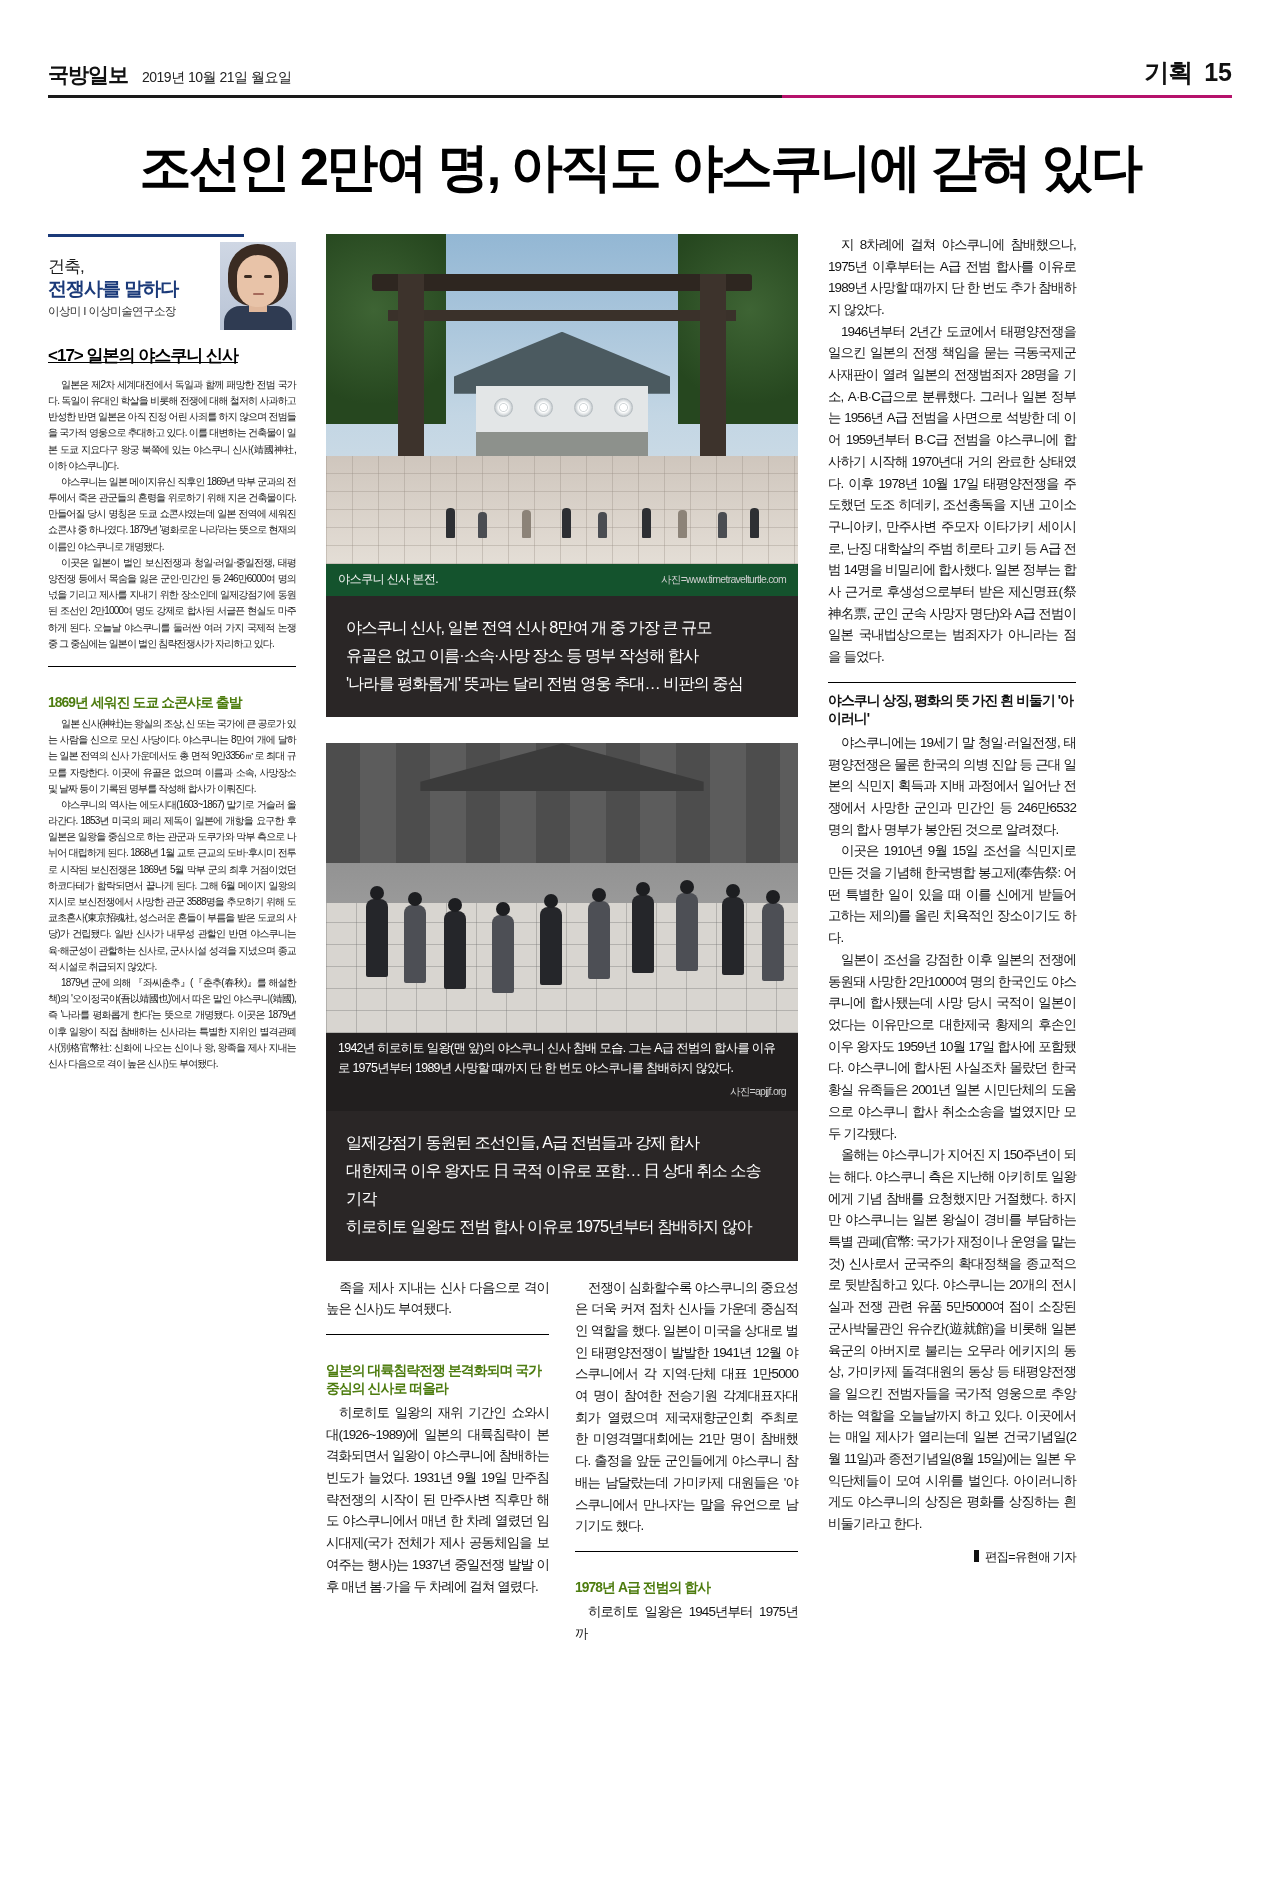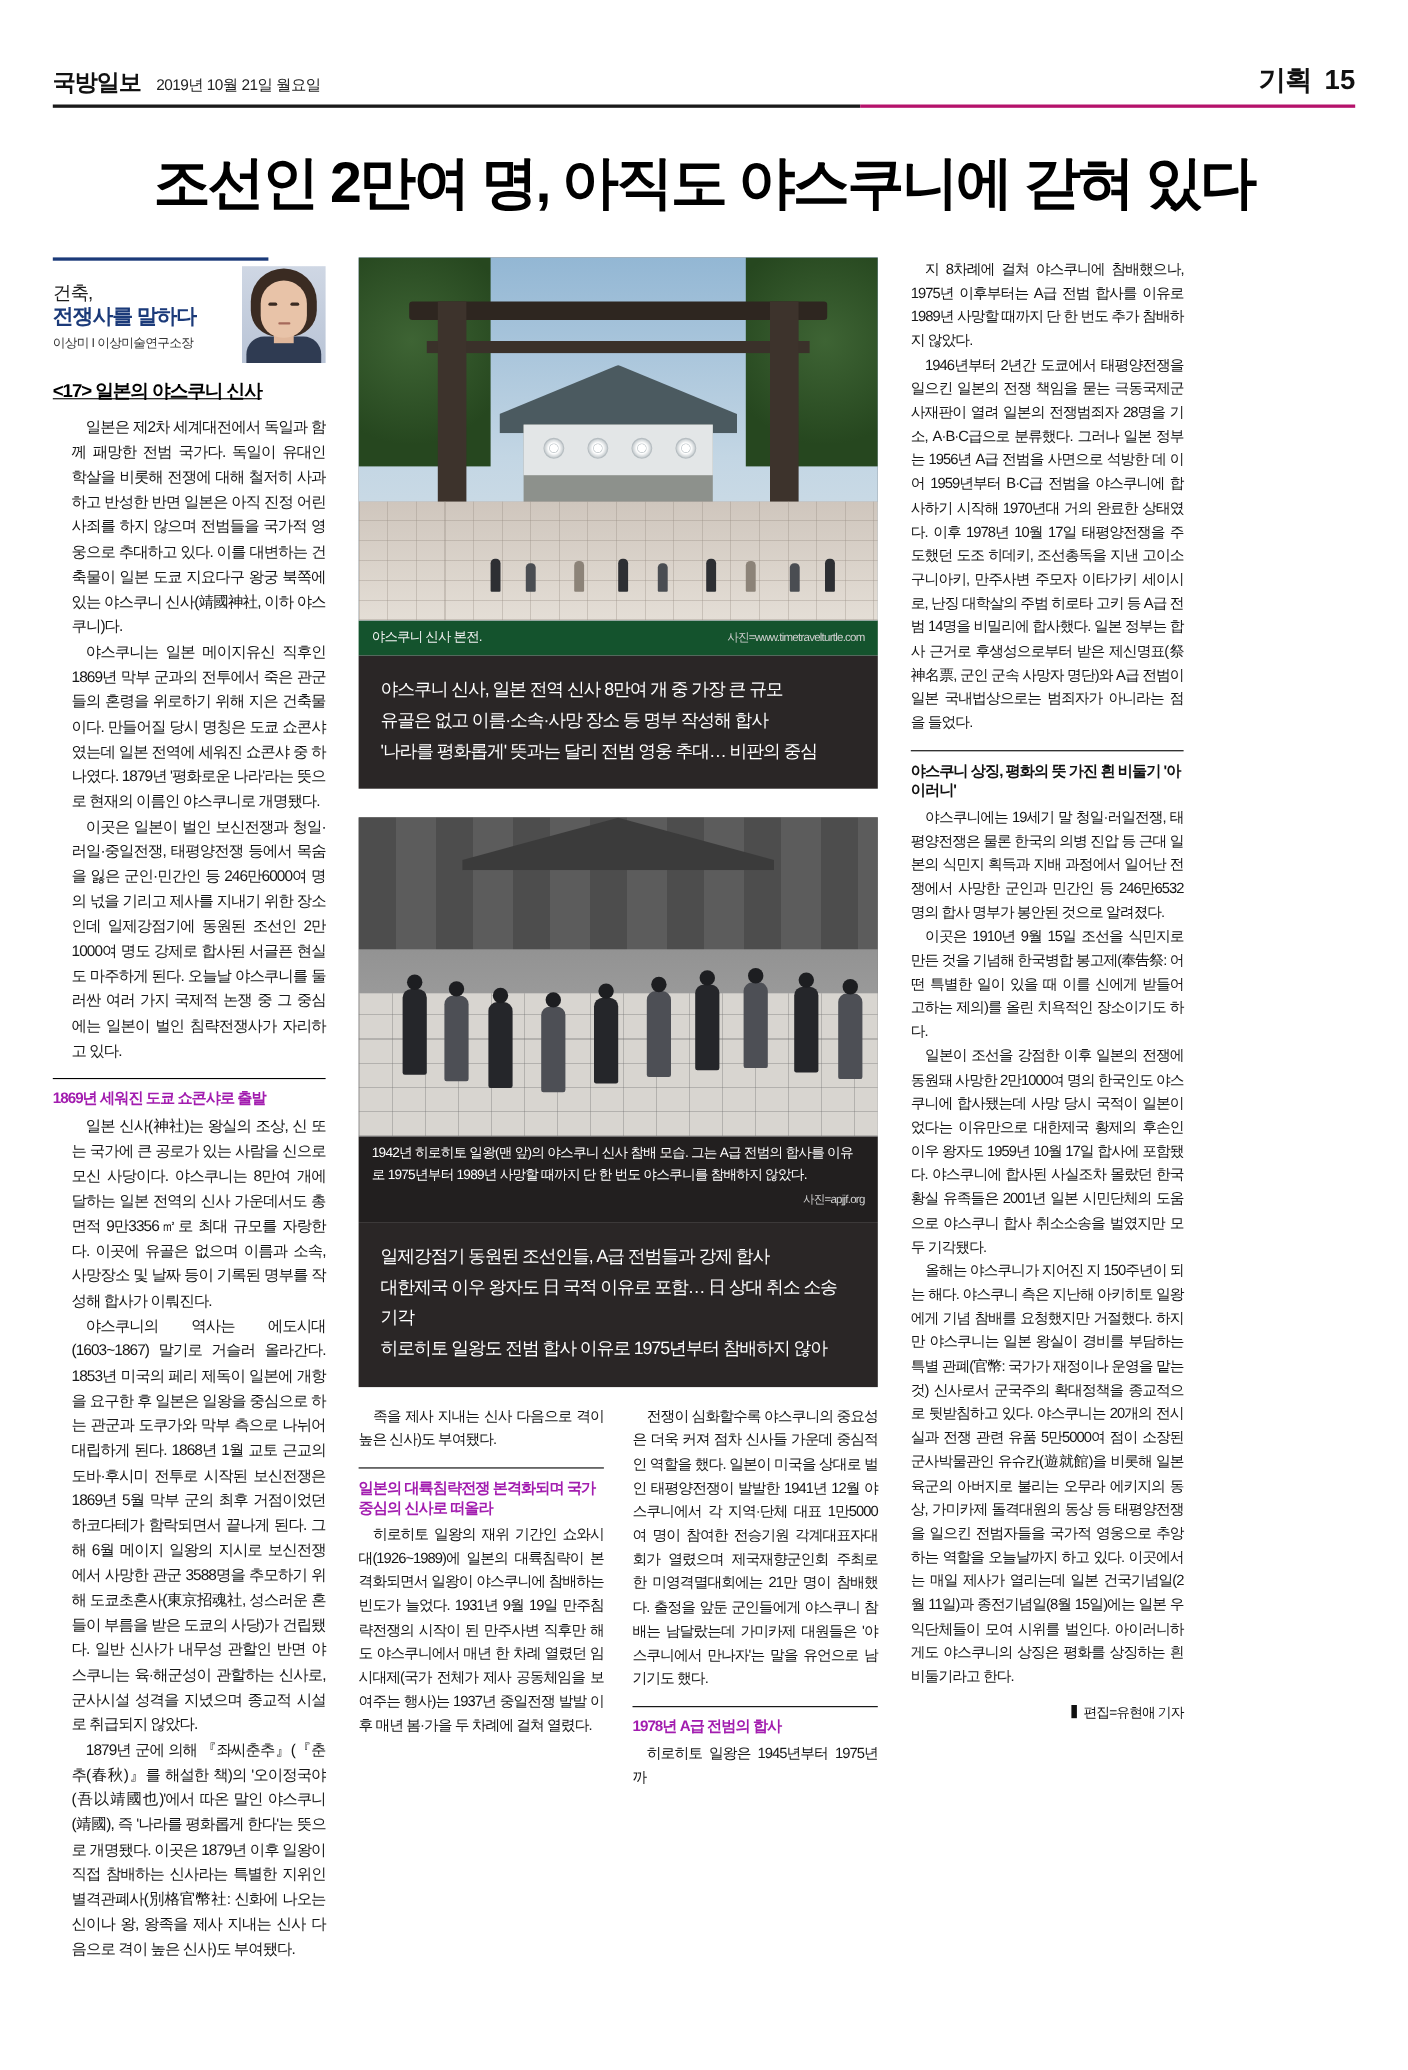--- a/index.html
+++ b/index.html
@@ -95,33 +95,32 @@
     position: absolute; left: 29px; top: 60px; width: 18px; height: 10px;
     background: #e0b79b;
   }
 
   .episode-title {
     font-size: 17px; font-weight: bold; letter-spacing: -1px;
     margin-top: 14px; color: #000; text-decoration: underline;
   }
 
   .col-text p {
-    font-size: 14px;
+    font-size: 10px;
     line-height: 1.62;
     letter-spacing: -0.85px;
     text-align: justify;
     text-indent: 13px;
     color: #151515;
-    margin-left: 17px;
   }
   .col-text p.first { margin-top: 10px; }
   .subhead {
     font-size: 13.8px; font-weight: bold; letter-spacing: -0.9px;
-    margin: 14px 0 4px; color: #a21caf; text-indent: 0;
-    border-top: 1px solid #000; padding-top: 9px;
+    margin: 14px 0 4px; color: #4d7c0f; text-indent: 0;
+    border-top: 1px solid #000; padding-top: 27px;
   }
 
   
   .photo {
     width: 100%;
     position: relative;
     overflow: hidden;
     background: #6f7c86;
   }
   .photo-1 { height: 330px; }

